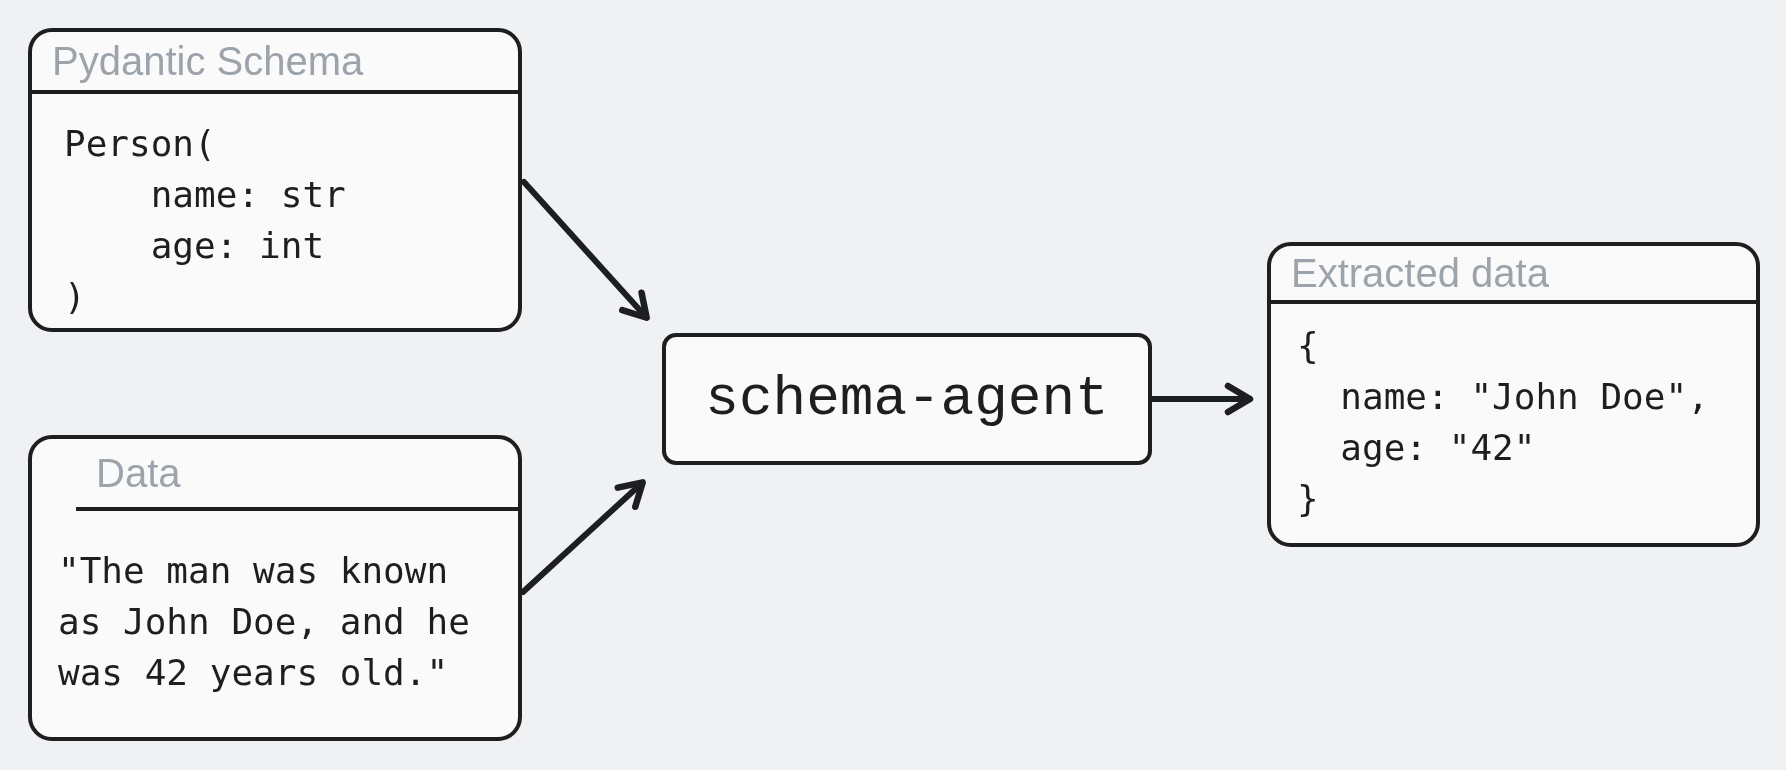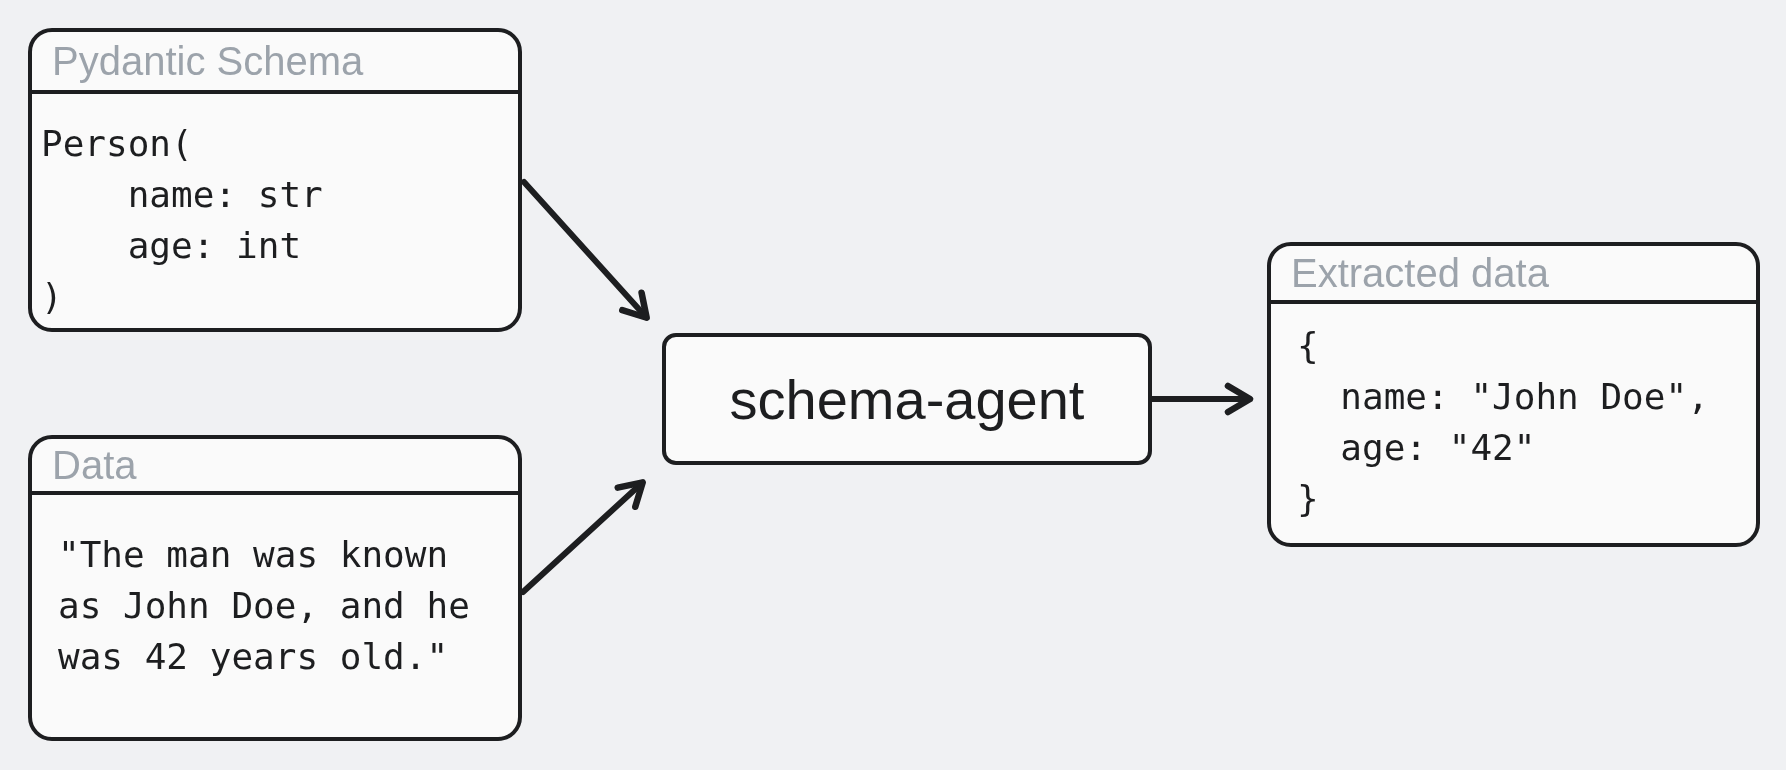--- a/index.html
+++ b/index.html
@@ -37,21 +37,21 @@
     white-space:pre;
   }
   .agent-node{
     position:absolute;
     background:var(--panel-fill);
     border:4px solid var(--ink-color);
     border-radius:14px;
     display:flex;align-items:center;justify-content:center;
   }
   .agent-label{
-    font-family:Liberation Sans, sans-serif;
+    font-family:Liberation Mono, monospace;
     font-size:56px;
     color:var(--ink-color);
     white-space:pre;
   }
 </style>
 </head>
 <body>
 
 <svg class="edges-layer" width="1786" height="770" viewBox="0 0 1786 770" xmlns="http://www.w3.org/2000/svg">
   <defs>
@@ -61,28 +61,28 @@
   </defs>
   <line class="edge-line" x1="524" y1="182" x2="646" y2="317" marker-end="url(#arrowhead)"></line>
   <line class="edge-line" x1="523" y1="592" x2="642" y2="483" marker-end="url(#arrowhead)"></line>
   <line class="edge-line" x1="1152" y1="399" x2="1249" y2="399" marker-end="url(#arrowhead)"></line>
 </svg>
 
 <div class="panel" style="left:28px;top:28px;width:494px;height:304px;">
   <div class="panel-header" style="height:62px;">
     <span>Pydantic Schema</span>
   </div>
-  <div class="code-block" style="padding:24px 9px;">Person(
+  <div class="code-block" style="padding:24px 32px;">Person(
     name: str
     age: int
 )</div>
 </div>
 
 <div class="panel" style="left:28px;top:435px;width:494px;height:306px;">
-  <div class="panel-header" style="height:56px;">
+  <div class="panel-header" style="height:72px;margin-left:44px;">
     <span>Data</span>
   </div>
   <div class="code-block" style="padding:34px 26px 0 26px;">"The man was known
 as John Doe, and he
 was 42 years old."</div>
 </div>
 
 <div class="agent-node" style="left:662px;top:333px;width:490px;height:132px;">
   <span class="agent-label">schema-agent</span>
 </div>

